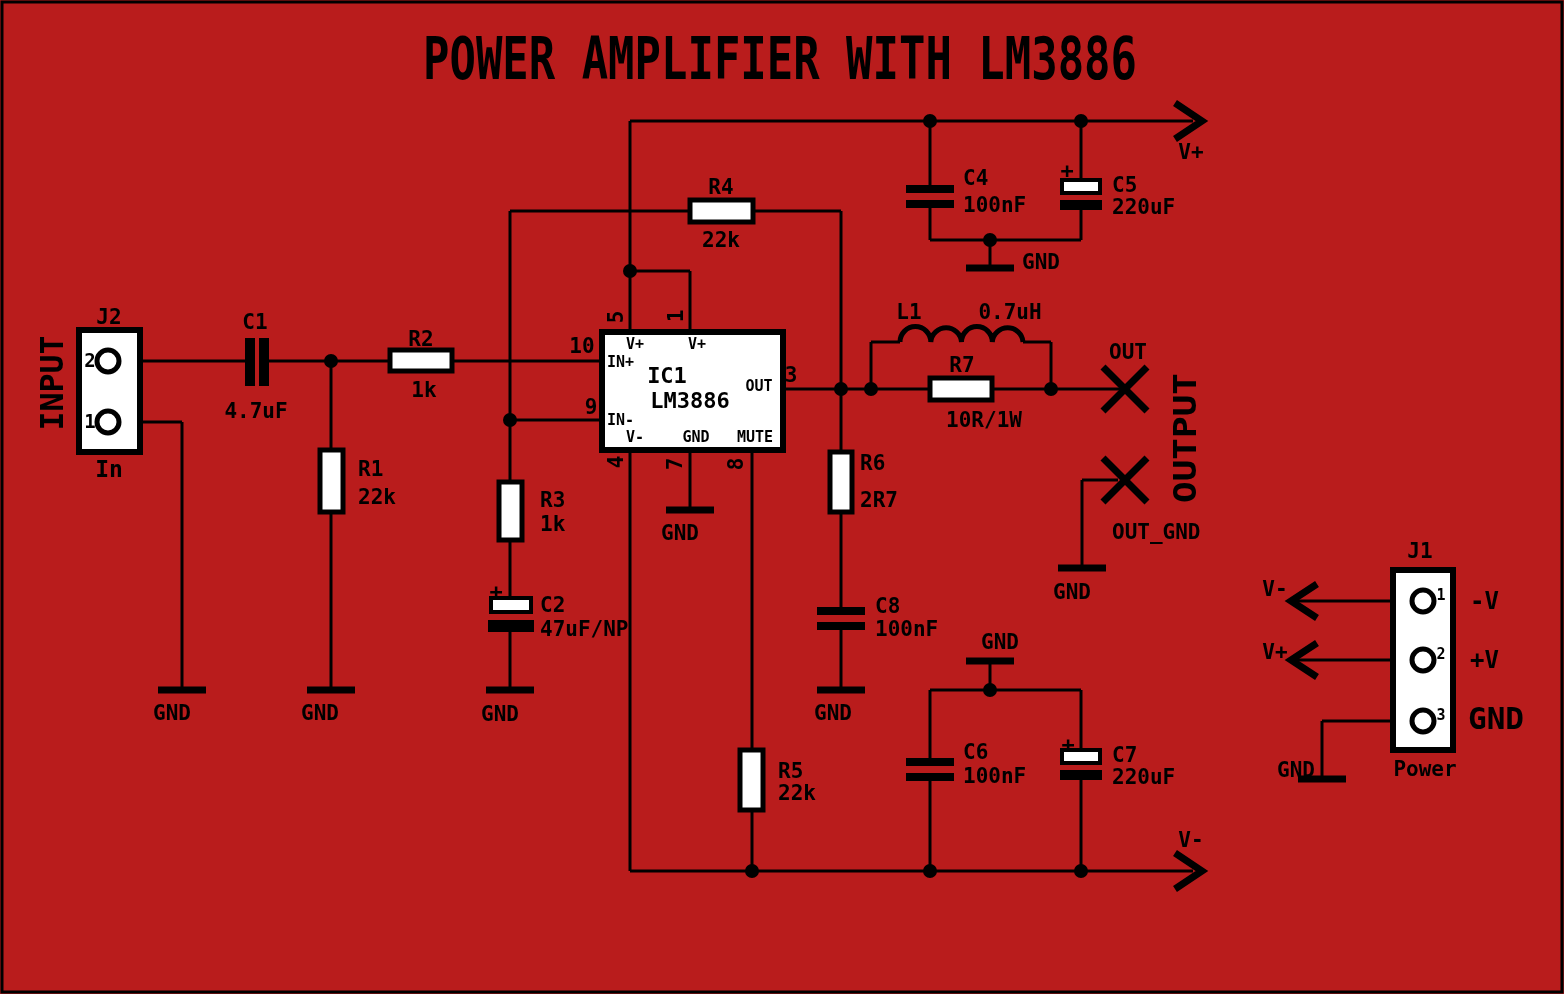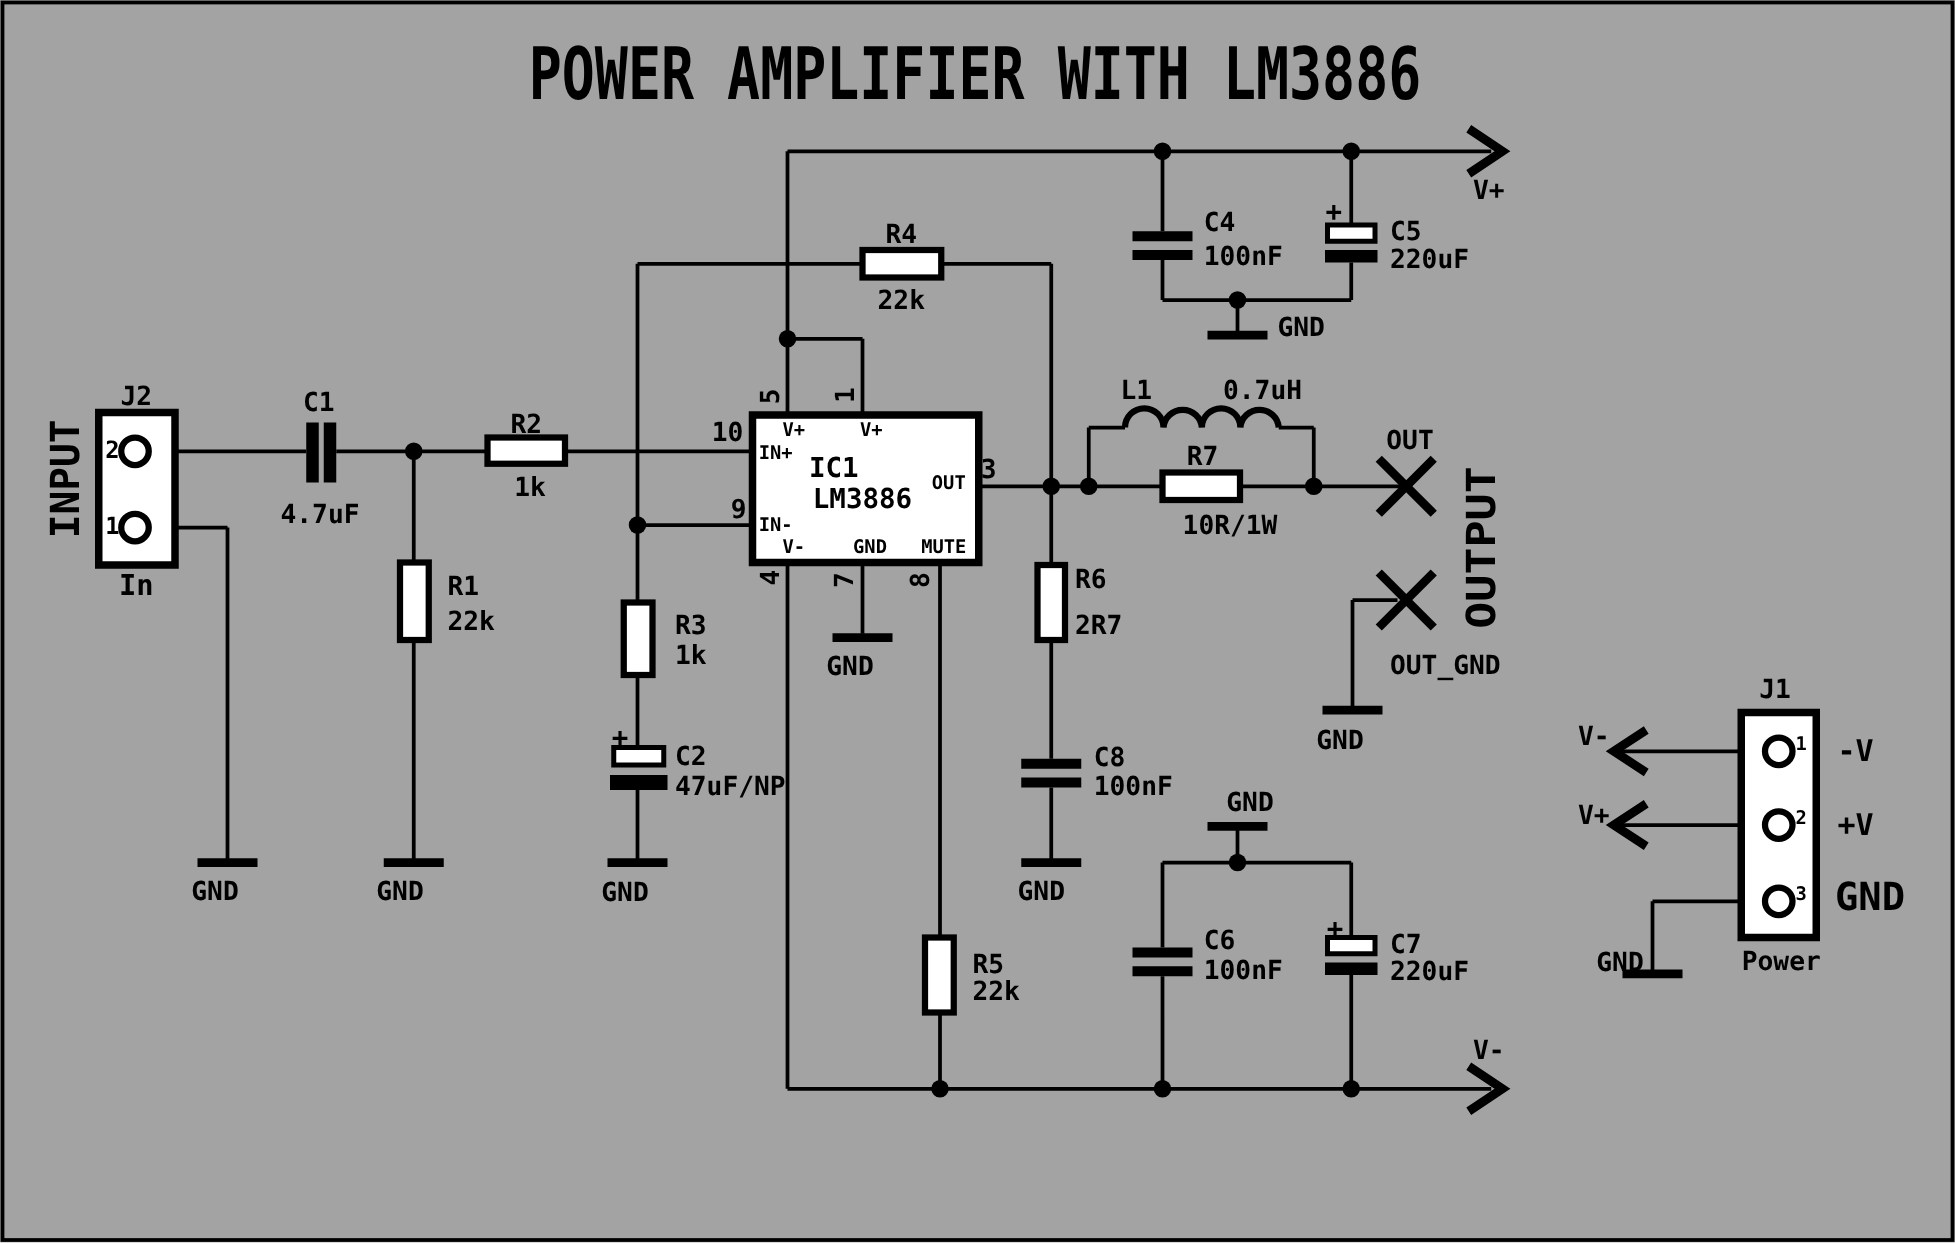--- a/index.html
+++ b/index.html
@@ -1,16 +1,16 @@
 <!DOCTYPE html>
 <html><head>
 <meta charset="utf-8">
 <style>
   html,body{margin:0;padding:0;background:#ffffff;}
-  .stage{position:relative;width:1564px;height:994px;background:#a3a3a3;overflow:hidden;}
+  .stage{position:relative;width:1564px;height:994px;background:#b91c1c;overflow:hidden;}
   svg{display:block;}
   text{dominant-baseline:central;fill:#000000;}
   .t58{font:bold 58px "DejaVu Sans Mono",monospace;}
   .t32{font:bold 32px "DejaVu Sans Mono",monospace;}
   .t31{font:bold 31px "DejaVu Sans Mono",monospace;}
   .t24{font:bold 24px "DejaVu Sans Mono",monospace;}
   .t23{font:bold 23px "DejaVu Sans Mono",monospace;}
   .t22{font:bold 22px "DejaVu Sans Mono",monospace;}
   .t21{font:bold 21px "DejaVu Sans Mono",monospace;}
   .t19{font:bold 19px "DejaVu Sans Mono",monospace;}

